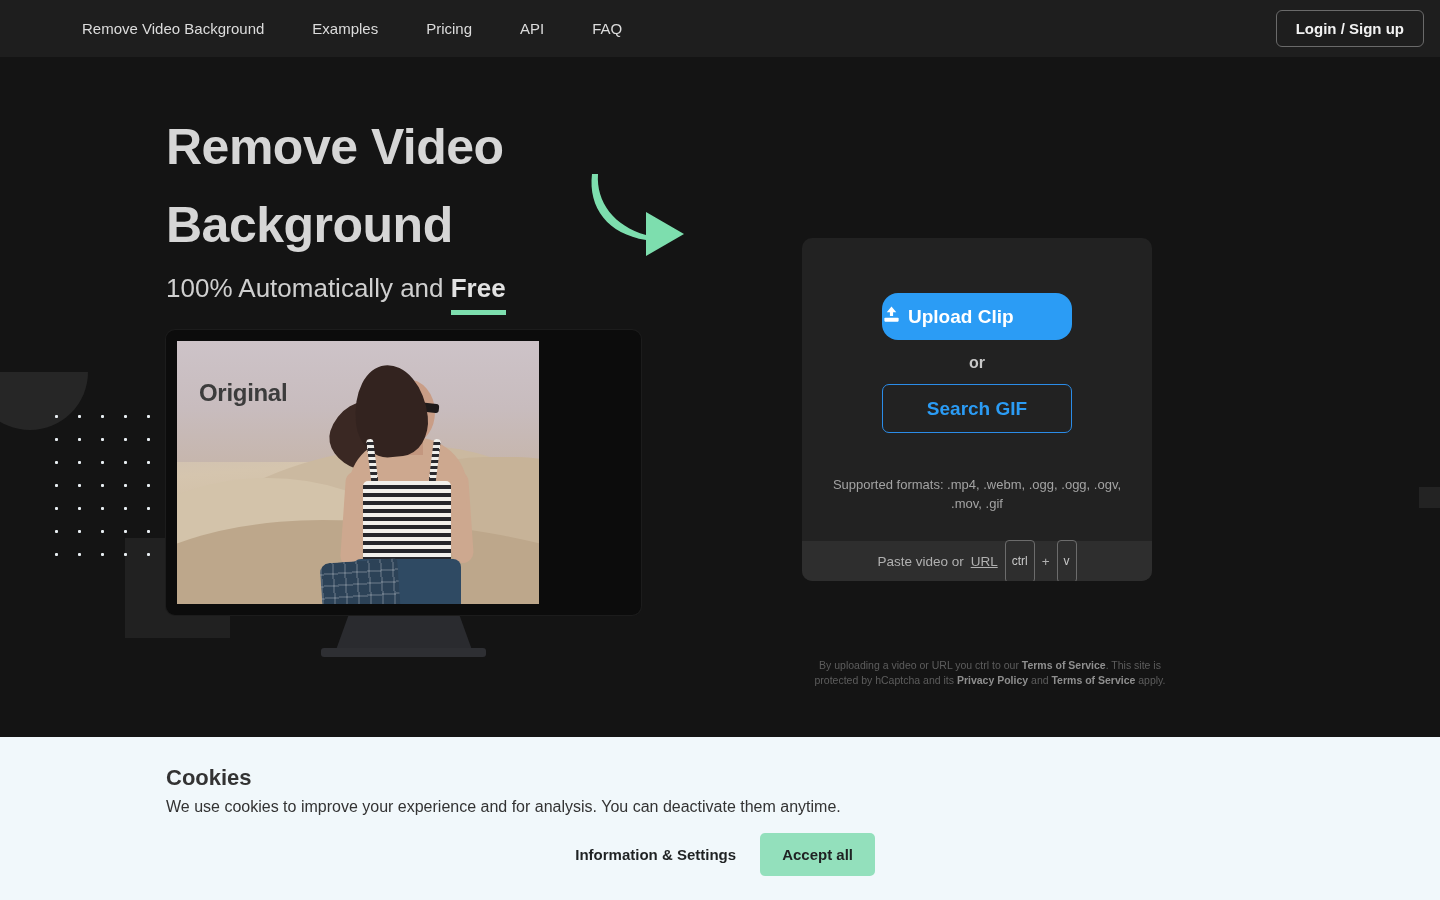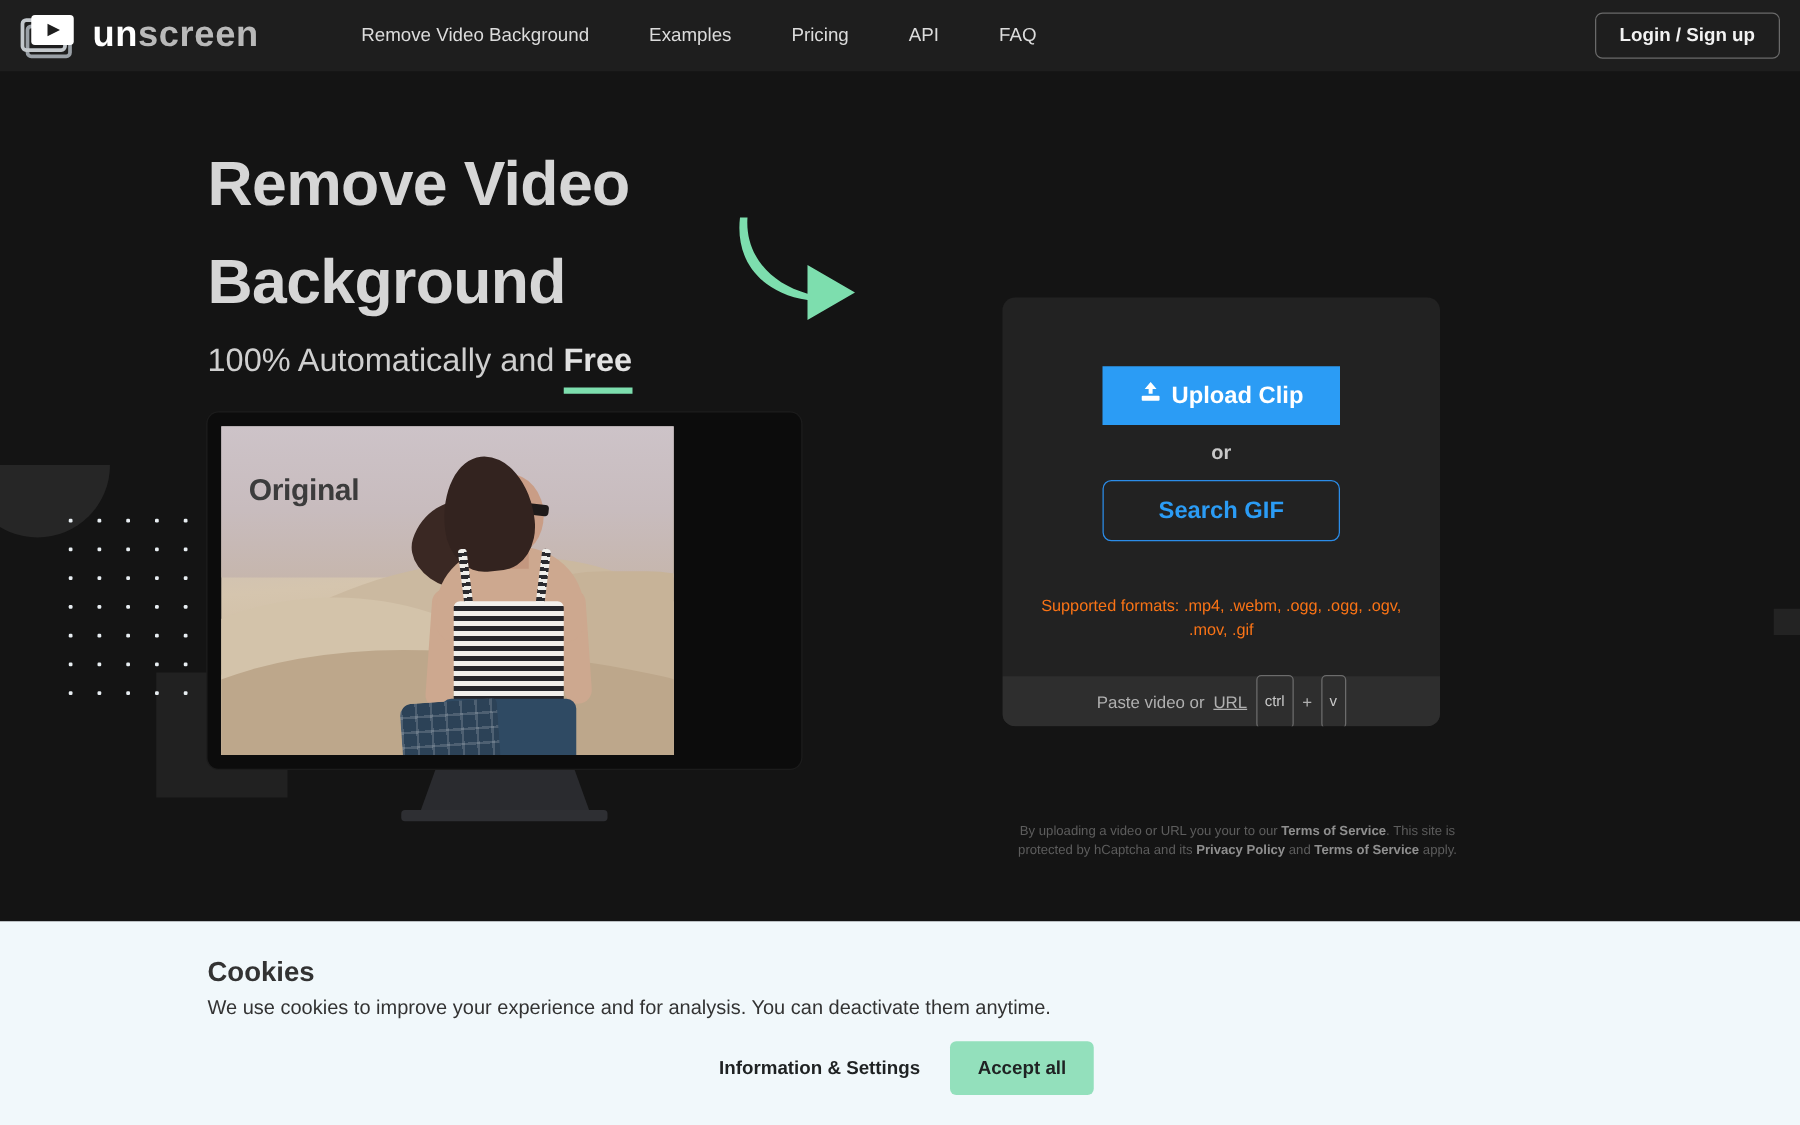--- a/index.html
+++ b/index.html
@@ -301,29 +301,28 @@
     overflow: hidden;
   }
   .card-body {
     padding: 55px 30px 28px 30px;
     text-align: center;
   }
   .upload-btn {
     width: 190px; height: 47px;
     background: #2b9cf5;
     border: none;
-    border-radius: 0;
+    border-radius: 16px;
     color: #ffffff;
     font-size: 19px;
     font-weight: 700;
     font-family: "Liberation Sans", sans-serif;
     cursor: pointer;
     display: inline-flex;
     align-items: center;
-    justify-content: center;
     gap: 7px;
   }
   .or-text {
     margin: 14px 0 12px 0;
     font-size: 16px;
     font-weight: 700;
     color: #c8c8c8;
   }
   .gif-btn {
     width: 190px; height: 49px;
@@ -332,21 +331,21 @@
     border-radius: 7px;
     color: #2b9cf5;
     font-size: 19px;
     font-weight: 700;
     font-family: "Liberation Sans", sans-serif;
     cursor: pointer;
   }
   .formats {
     margin-top: 42px;
     font-size: 13px;
-    color: #f97316;
+    color: #a3a3a3;
     line-height: 19px;
   }
   .paste-bar {
     background: #2e2e2e;
     height: 40px;
     display: flex;
     align-items: center;
     justify-content: center;
     gap: 7px;
     font-size: 13.5px;
@@ -423,33 +422,20 @@
     padding: 13px 22px;
     cursor: pointer;
   }
 </style>
 </head>
 <body>
 
 <div id="page">
 
   <div class="header">
-    <div class="logo">
-      <span class="logo-mark">
-        <svg width="48" height="40" viewBox="0 0 48 40">
-          <rect x="6" y="12" width="34" height="24" rx="3" fill="none" stroke="#9aa0a6" stroke-width="3"></rect>
-          <rect x="2" y="7" width="34" height="24" rx="3" fill="none" stroke="#c3c8cc" stroke-width="3"></rect>
-          <rect x="9" y="3" width="34" height="24" rx="3" fill="#ffffff"></rect>
-          <polygon points="22,10 32,15 22,20" fill="#1e1e1e"></polygon>
-        </svg>
-      </span>
-      <span class="logo-word">
-        <span class="logo-un">un</span><span class="logo-screen">screen</span>
-      </span>
-    </div>
 
     <nav class="nav">
       <a href="#">Remove Video Background</a>
       <a href="#">Examples</a>
       <a href="#">Pricing</a>
       <a href="#">API</a>
       <a href="#">FAQ</a>
     </nav>
 
     <button class="login-btn">Login / Sign up</button>
@@ -556,21 +542,21 @@
 
     <div class="paste-bar">
       <span>Paste video or </span>
         <u>URL</u>
       <span class="key">ctrl</span>
       <span>+</span>
       <span class="key">v</span>
     </div>
   </div>
 
-  <div class="legal"><span>By uploading a video or URL you your to our </span><b>Terms of Service</b><span>. This site is protected by hCaptcha and its </span><b>Privacy Policy</b><span> and </span><b>Terms of Service</b><span> apply.</span></div>
+  <div class="legal"><span>By uploading a video or URL you ctrl to our </span><b>Terms of Service</b><span>. This site is protected by hCaptcha and its </span><b>Privacy Policy</b><span> and </span><b>Terms of Service</b><span> apply.</span></div>
 
   <div class="cookie-banner">
     <div class="cookie-title">Cookies</div>
     <div class="cookie-text">We use cookies to improve your experience and for analysis. You can deactivate them anytime.</div>
     <div class="cookie-actions">
       <button class="info-btn">Information &amp; Settings</button>
       <button class="accept-btn">Accept all</button>
     </div>
   </div>
 

